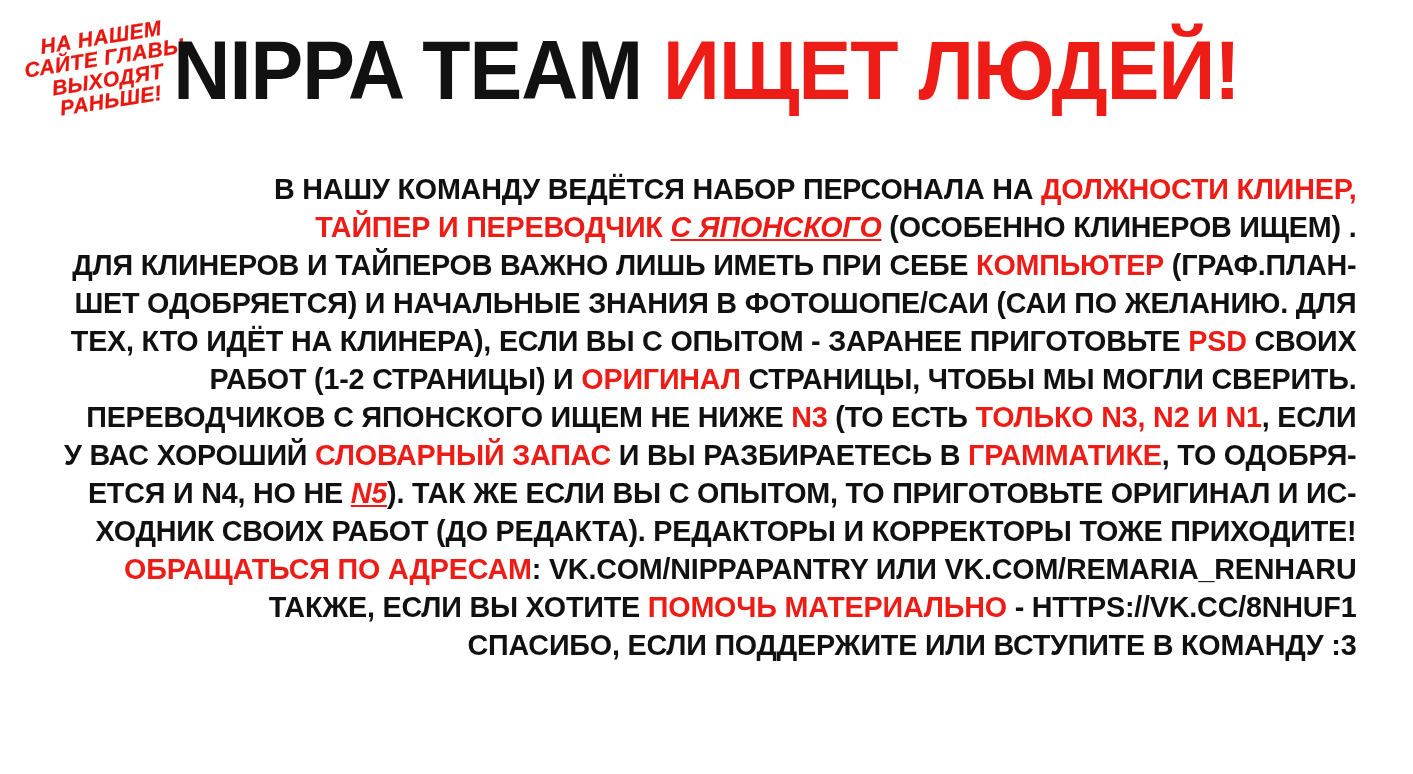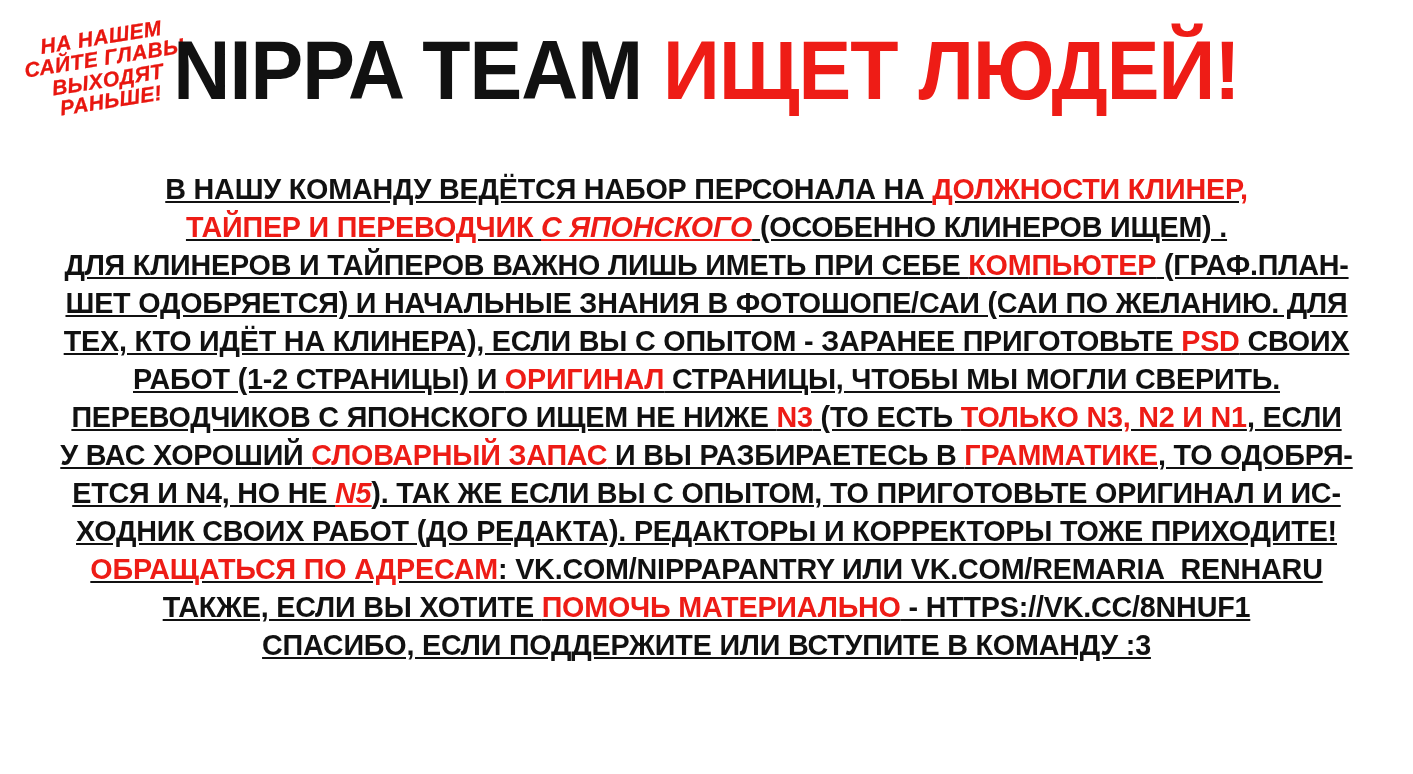--- a/index.html
+++ b/index.html
@@ -61,22 +61,21 @@
   }
   .headline .black { color: #111111; }
   .headline .red { color: #ee1c16; }
 
   
   .body-block {
     position: absolute;
     left: 50px;
     right: 50px;
     top: 170px;
-    text-align: center;
-    text-decoration: underline;
+    text-align: right;
   }
   .line {
     font-weight: bold;
     font-size: 29px;
     line-height: 38px;
     letter-spacing: -0.2px;
     white-space: nowrap;
     color: #111111;
     transform: scaleX(0.99);
   }

